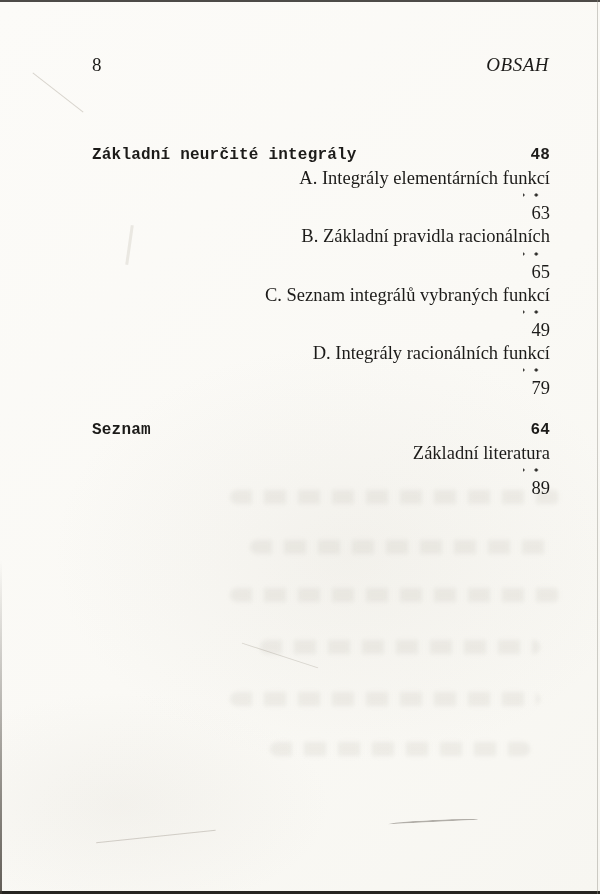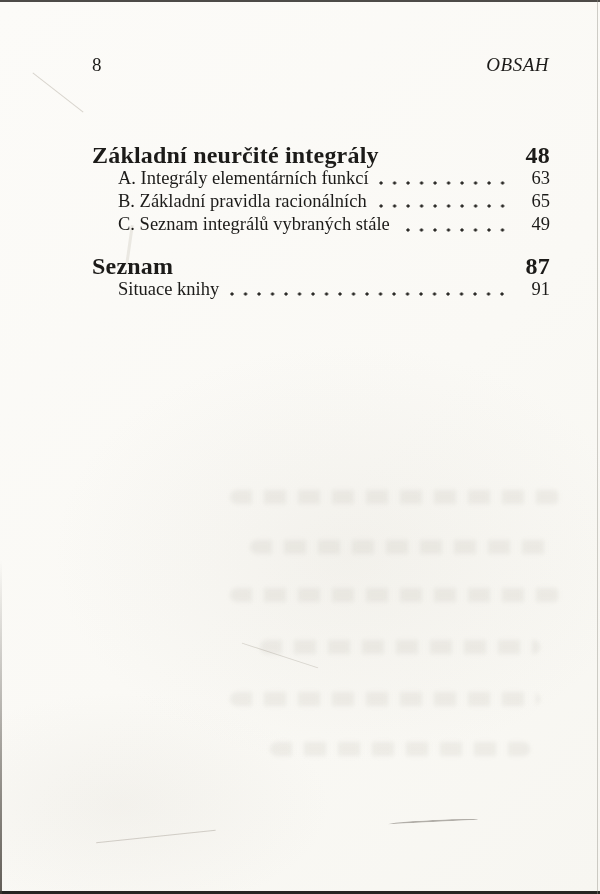--- a/index.html
+++ b/index.html
@@ -50,27 +50,29 @@
   .folio { letter-spacing: .5px; }
   .running-title { font-style: italic; letter-spacing: .5px; margin-left: 35px; }
 
   .toc {
     position: absolute;
     top: 144px; left: 92px; right: 50px;
   }
   .toc-section { margin-bottom: 18px; }
   .section-head {
     display: flex; justify-content: space-between; align-items: flex-end;
-    font-weight: bold; font-size: 24px; line-height: 23px;
+    font-weight: bold; font-size: 16px; line-height: 23px;
     letter-spacing: .2px;
+    font-family: Liberation Mono, monospace;
   }
   .entry {
-    display: flex; align-items: flex-start;
+    display: flex; align-items: flex-end;
     font-size: 18.5px; line-height: 23.2px;
     padding-left: 26px;
+    flex-direction: column;
   }
   .entry-label { white-space: nowrap; }
   .leader {
     flex: 1 1 auto;
     align-self: flex-end;
     height: 10px;
     margin: 0 7px 2px 10px;
     min-width: 20px;
     background-image: radial-gradient(circle, #2b2a27 1.3px, rgba(43,42,39,0) 1.9px);
     background-size: 13.5px 10px;
@@ -115,40 +117,45 @@
     <span class="pagenum">63</span>
   </div>
 
   <div class="entry">
     <span class="entry-label">B. Základní pravidla racionálních</span>
     <span class="leader"></span>
     <span class="pagenum">65</span>
   </div>
 
   <div class="entry">
-    <span class="entry-label">C. Seznam integrálů vybraných stále</span>
+    <span class="entry-label">C. Seznam integrálů vybraných funkcí</span>
     <span class="leader"></span>
     <span class="pagenum">49</span>
   </div>
 
+  <div class="entry">
+    <span class="entry-label">D. Integrály racionálních funkcí</span>
+    <span class="leader"></span>
+    <span class="pagenum">79</span>
+  </div>
 </div>
   </div>
 
   <div class="toc-section">
     <div class="section-head">
       <span>Seznam</span>
-      <span class="pagenum">87</span>
+      <span class="pagenum">64</span>
     </div>
     <div>
+  <div class="entry">
+    <span class="entry-label">Základní literatura</span>
+    <span class="leader"></span>
+    <span class="pagenum">89</span>
+  </div>
 
-  <div class="entry">
-    <span class="entry-label">Situace knihy</span>
-    <span class="leader"></span>
-    <span class="pagenum">91</span>
-  </div>
 
 
 </div>
   </div>
 </div>
 
   <div class="edge-top"></div>
   <div class="edge-bottom"></div>
   <div class="edge-left"></div>
   <div class="edge-right"></div>

